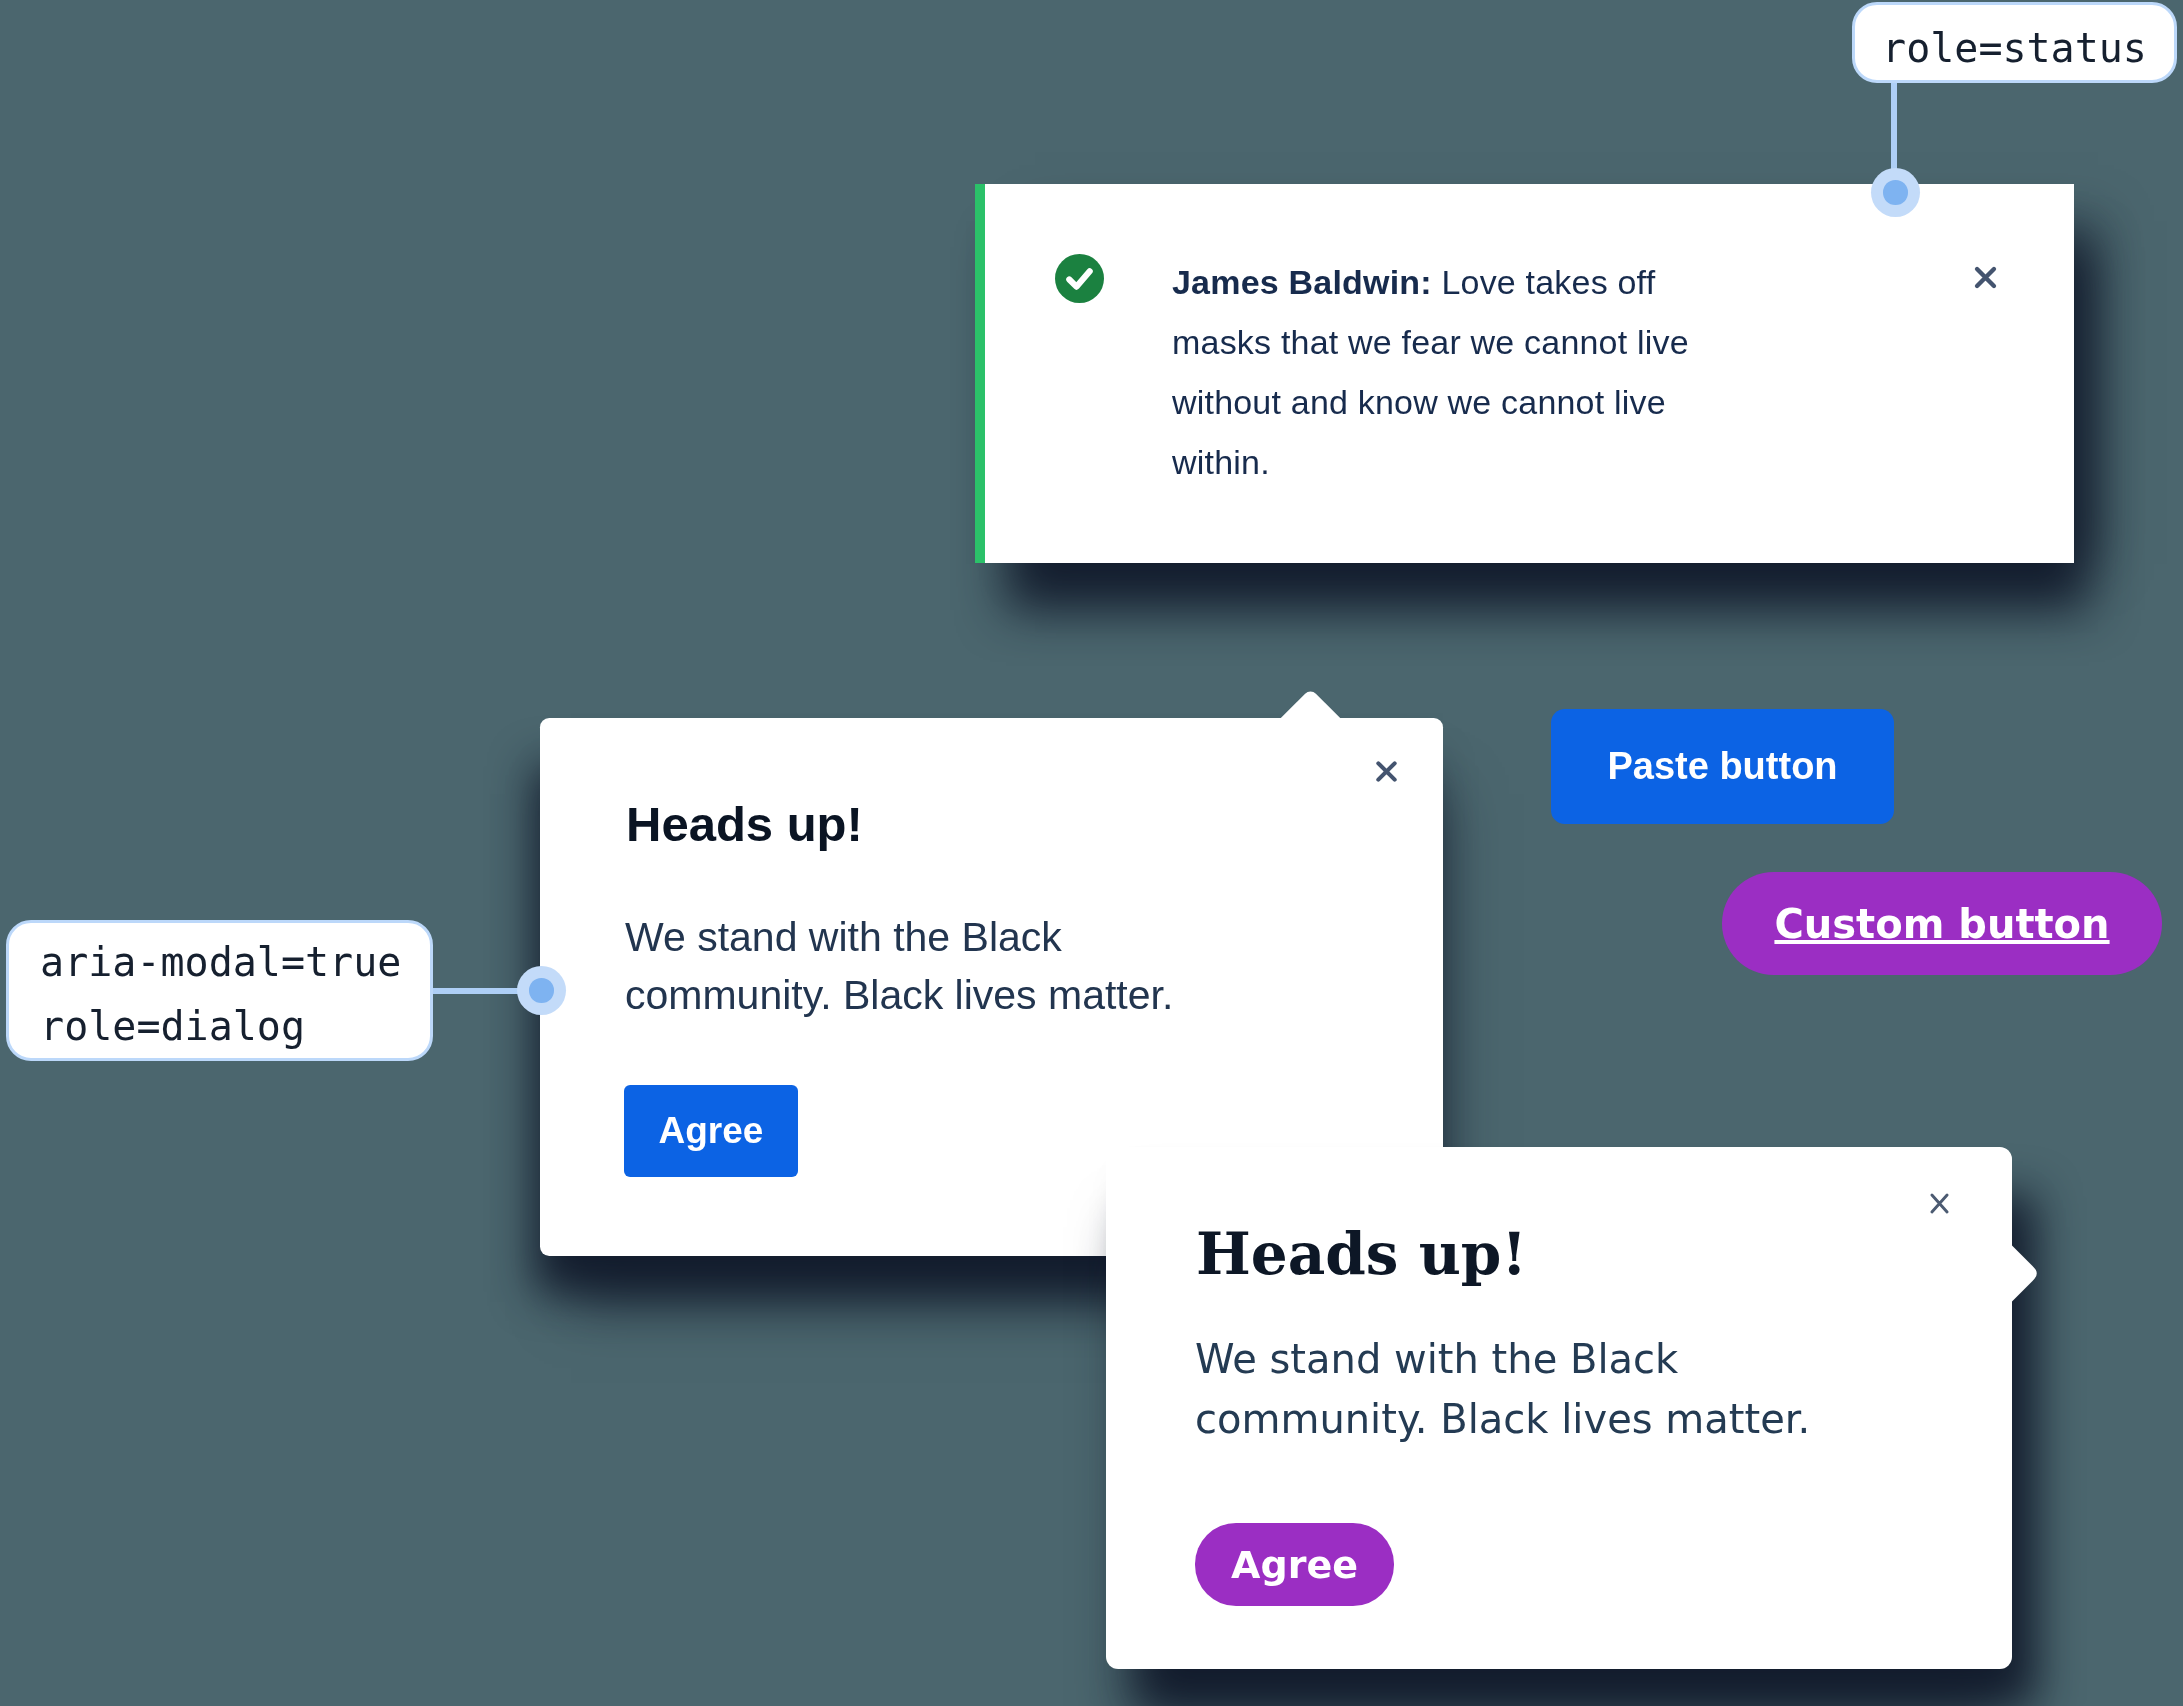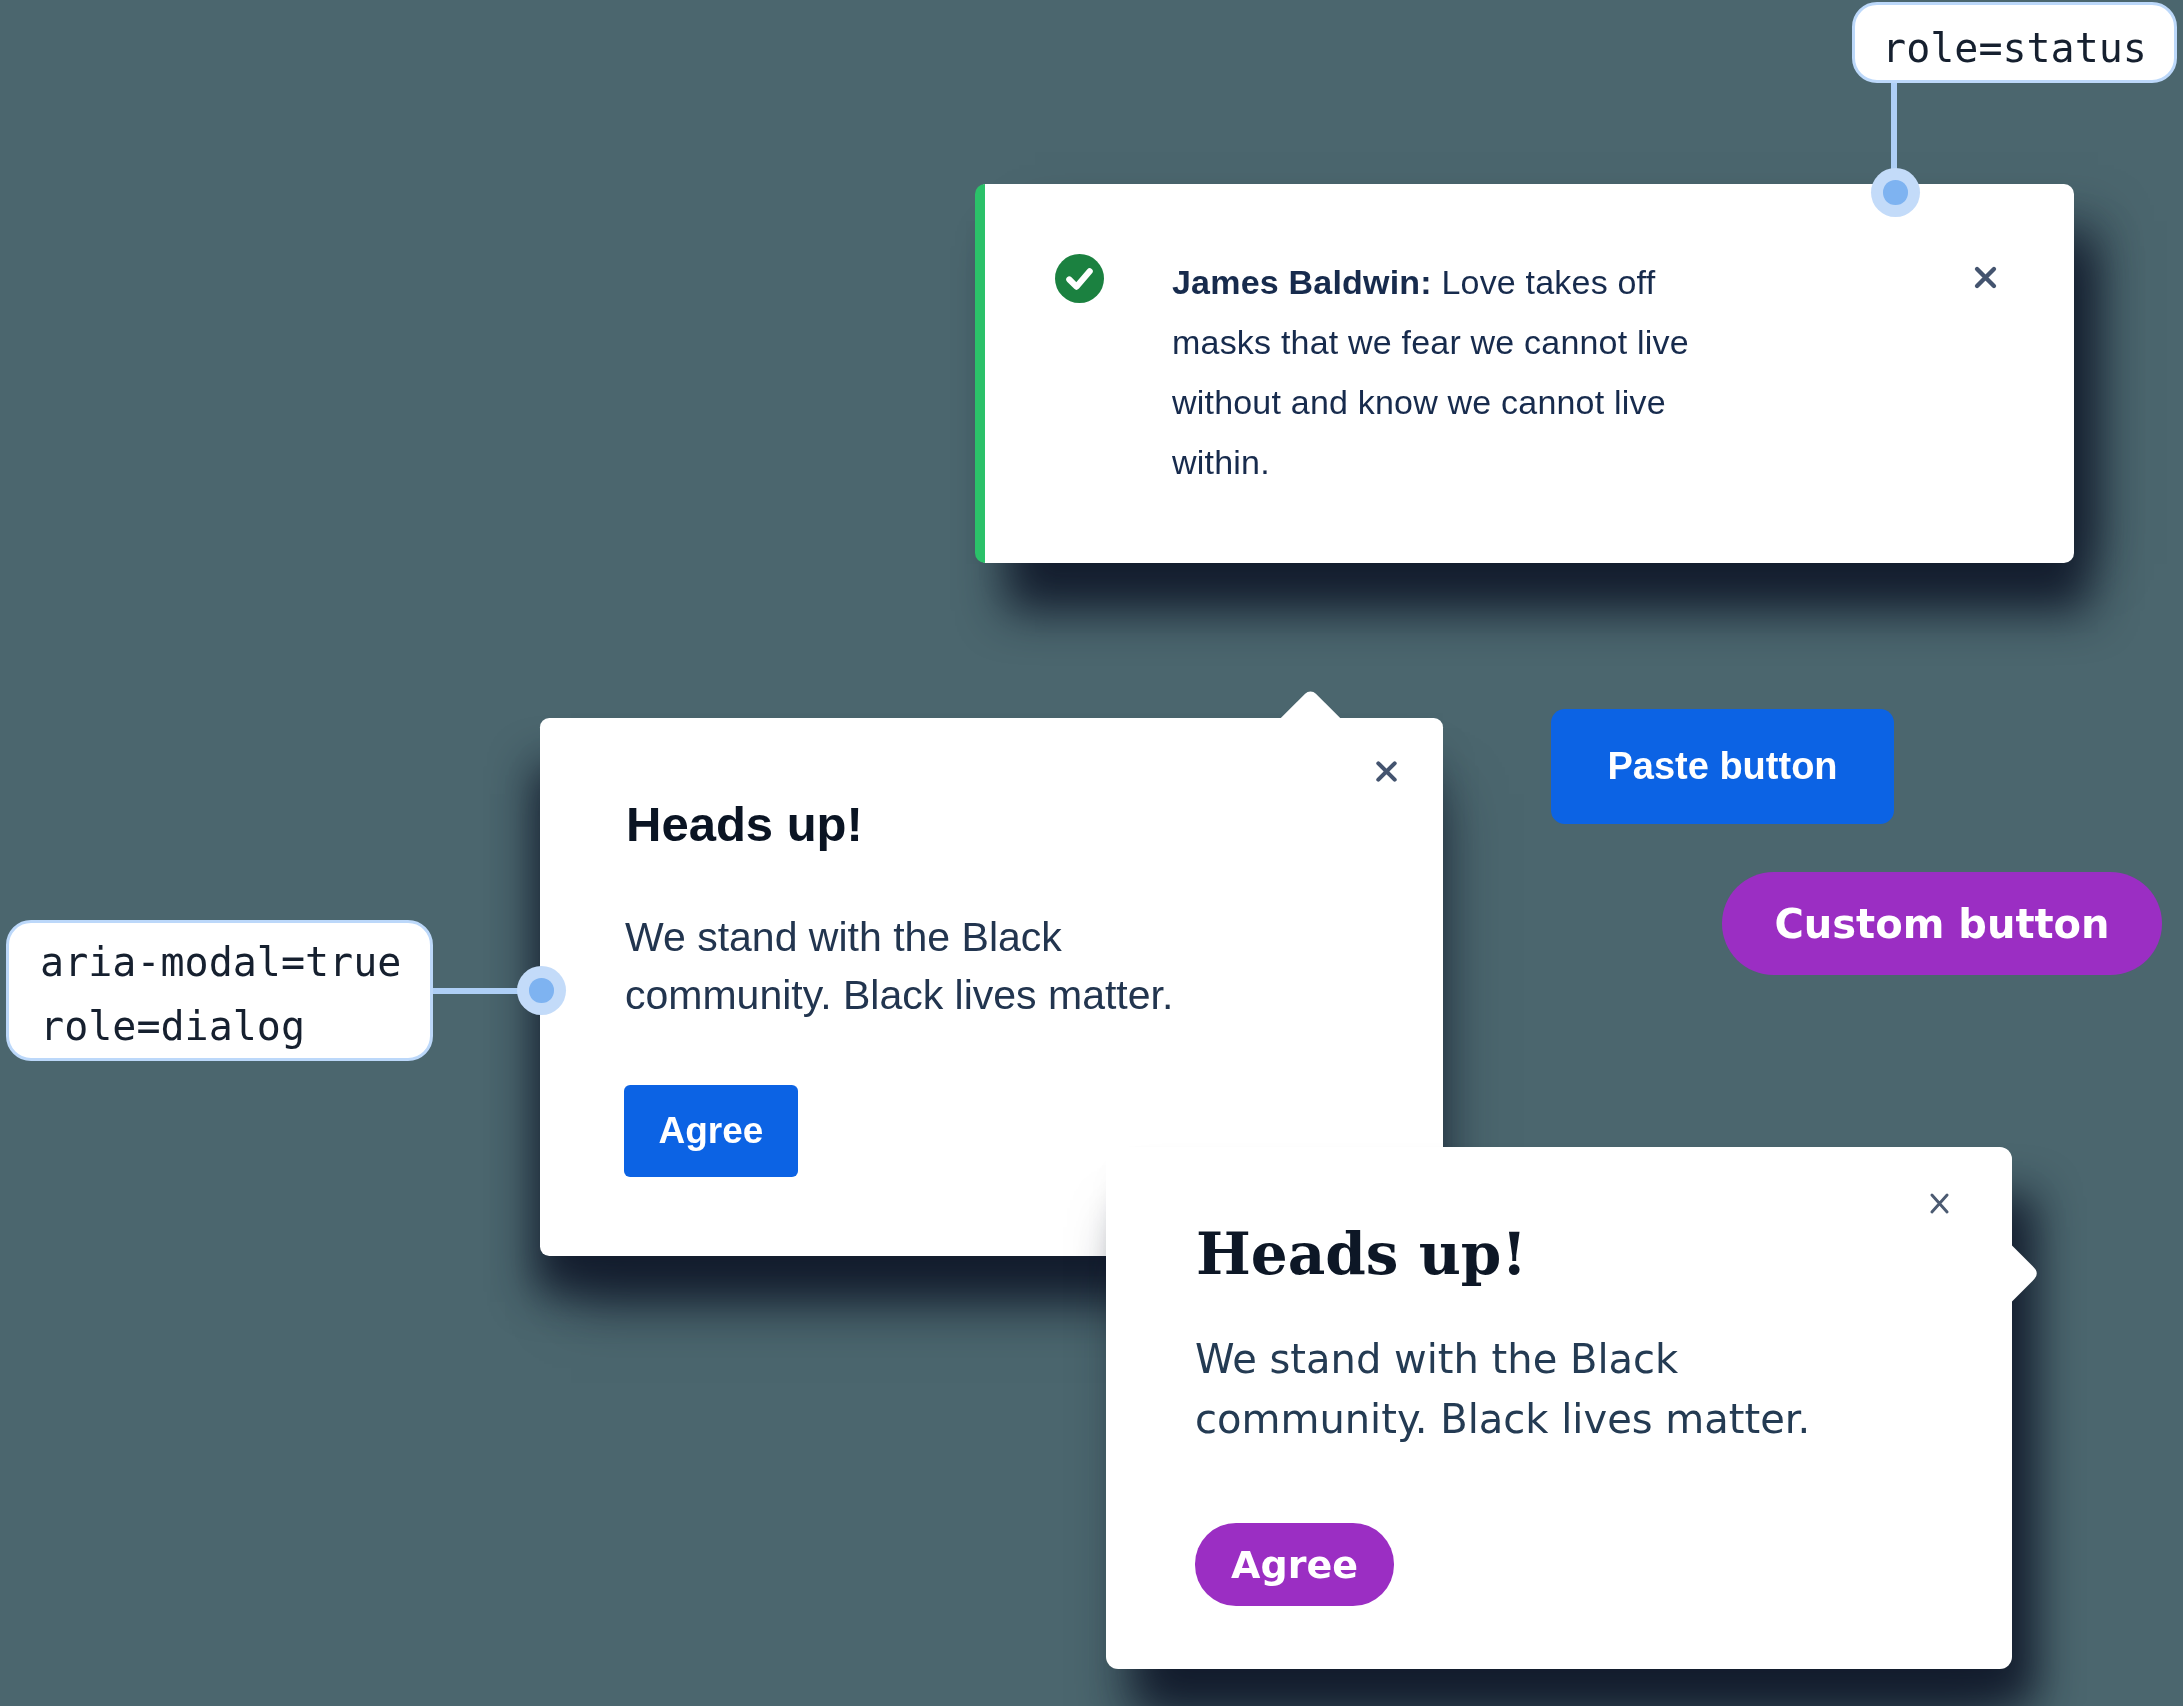--- a/index.html
+++ b/index.html
@@ -5,21 +5,21 @@
   html,body{margin:0;padding:0;}
   body{
     width:2183px;height:1706px;position:relative;overflow:hidden;
     background:#4b666e;
     font-family:"Liberation Sans",sans-serif;
   }
   .card{position:absolute;background:#ffffff;}
   
   .toast{
     left:975px;top:184px;width:1099px;height:379px;
-    border-radius:10px;border-left:10.7px solid #2bc169;
+    border-radius:0;border-left:10.7px solid #2bc169;
     box-sizing:border-box;
     box-shadow:23px 55px 46px -7.6px rgba(16,25,42,.92), 42px 19px 46px -18.3px rgba(16,25,42,.55);
   }
   .toast-check{position:absolute;left:70px;top:70px;width:49px;height:49px;}
   .toast-msg{
     position:absolute;left:187px;top:68px;width:589px;
     font-size:34px;line-height:60px;color:#172b4d;letter-spacing:0.2px;
   }
   .toast-msg b{font-weight:700;color:#172b4d;}
   
@@ -70,21 +70,21 @@
     left:84px;top:367px;width:174px;height:92px;border-radius:6.1px;
     background:#0c63e4;font-size:37px;font-family:"Liberation Sans",sans-serif;
   }
   
   .paste-btn{
     left:1551px;top:709px;width:343px;height:115px;border-radius:13.8px;
     background:#0c63e4;font-size:38px;font-family:"Liberation Sans",sans-serif;
   }
   .custom-btn{
     left:1722px;top:872px;width:440px;height:103px;border-radius:52px;
-    background:#9b2ec3;font-size:40px;font-family:"DejaVu Sans",sans-serif;
+    background:#9b2ec3;font-size:40px;font-family:"DejaVu Sans",sans-serif;text-decoration:underline;
   }
   
   .dlg2{
     left:1106px;top:1147px;width:906px;height:522px;border-radius:12.2px;
     box-shadow:29px 42px 44px -6.1px rgba(16,25,42,.92), 7.6px 65px 54px -15.3px rgba(16,25,42,.6);
     z-index:20;
   }
   .caret-right{
     position:absolute;right:-19px;top:105px;width:43px;height:43px;background:#fff;
     transform:rotate(45deg);border-top-right-radius:7.6px;

